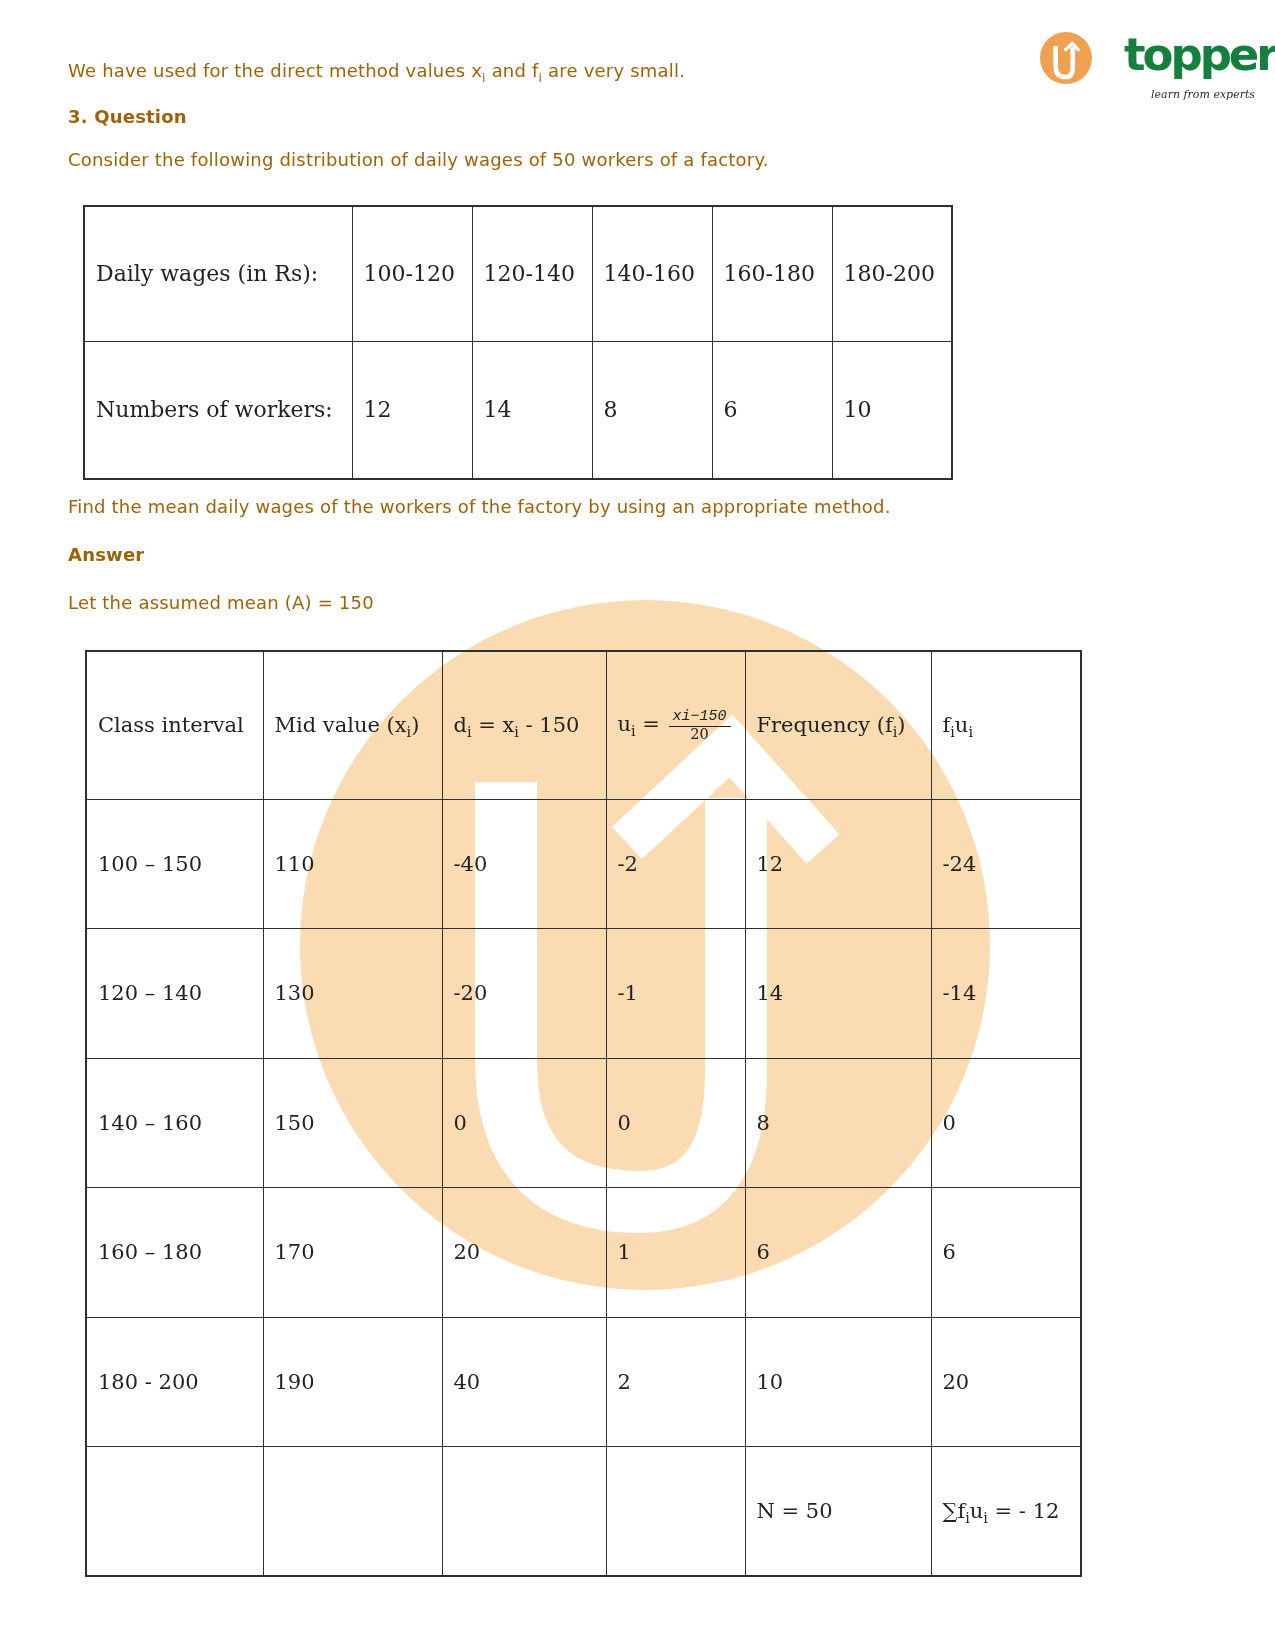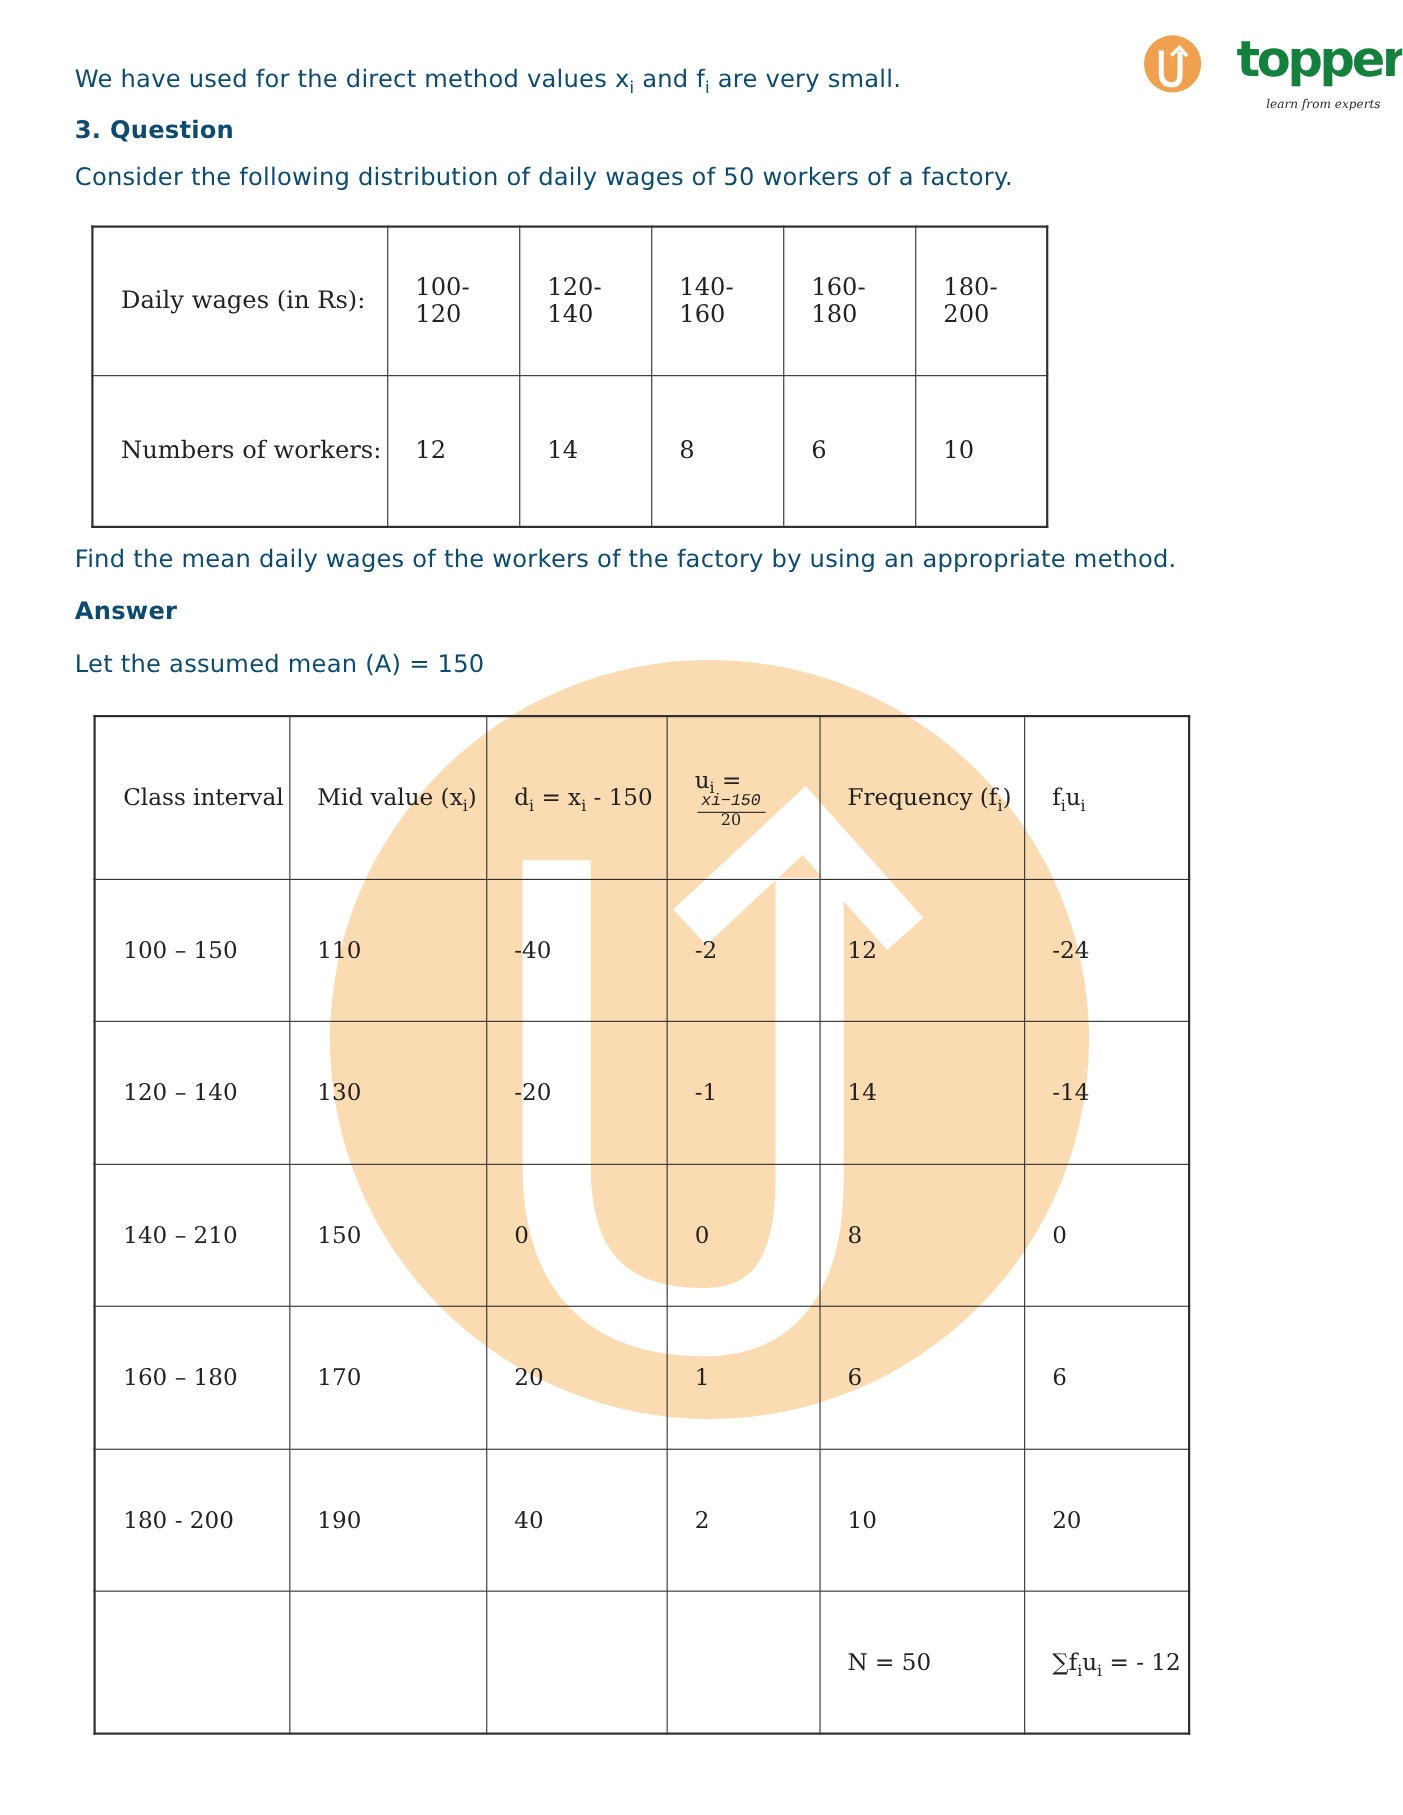--- a/index.html
+++ b/index.html
@@ -5,28 +5,28 @@
   * { margin:0; padding:0; box-sizing:border-box; }
   html,body { background:#ffffff; }
   #page {
     position:relative; width:1275px; height:1650px; background:#fff;
     font-family:"DejaVu Sans", sans-serif; color:#1b1b1b; overflow:hidden;
   }
   .layer { position:absolute; left:0; top:0; width:1275px; height:1650px; }
   #watermark { z-index:0; pointer-events:none; }
   #content { z-index:1; }
 
-  .bodytext { position:absolute; font-size:22px; color:#0c4a6e; letter-spacing:.2px; }
+  .bodytext { position:absolute; font-size:18px; color:#a16207; letter-spacing:.2px; }
   .bold { font-weight:bold; }
   sub { font-size:68%; line-height:0; }
 
   table.grid { border-collapse:collapse; position:absolute; table-layout:fixed;
                font-family:"DejaVu Serif", serif; color:#222; }
   table.grid td { border:1.5px solid #2f2f2f; vertical-align:middle;
-                  padding-left:25px; padding-right:4px; text-align:left; overflow:hidden; }
+                  padding-left:11px; padding-right:4px; text-align:left; overflow:hidden; }
   table.grid { border:2.5px solid #2f2f2f; }
   #wages-table { left:83px; top:205px; font-size:22px; }
   #calc-table  { left:85px; top:650px; font-size:21px; }
 
   .frac { display:inline-block; vertical-align:middle; text-align:center; line-height:1.05; margin-left:2px; }
   .frac .num { display:block; font-size:15px; font-style:italic; border-bottom:1.6px solid #222; padding:0 4px 1px 4px;font-family:Liberation Mono, monospace; }
   .frac .den { display:block; font-size:14.5px; }
 
   #brand { position:absolute; left:1124px; top:31px; font-size:45px; font-weight:bold;
            letter-spacing:-3px; color:#15803d; line-height:1; }
@@ -127,21 +127,21 @@
       </tr>
       <tr style="height:130px">
         <td>120 – 140</td>
         <td>130</td>
         <td>-20</td>
         <td>-1</td>
         <td>14</td>
         <td>-14</td>
       </tr>
       <tr style="height:129px">
-        <td>140 – 210</td>
+        <td>140 – 160</td>
         <td>150</td>
         <td>0</td>
         <td>0</td>
         <td>8</td>
         <td>0</td>
       </tr>
       <tr style="height:130px">
         <td>160 – 180</td>
         <td>170</td>
         <td>20</td>

